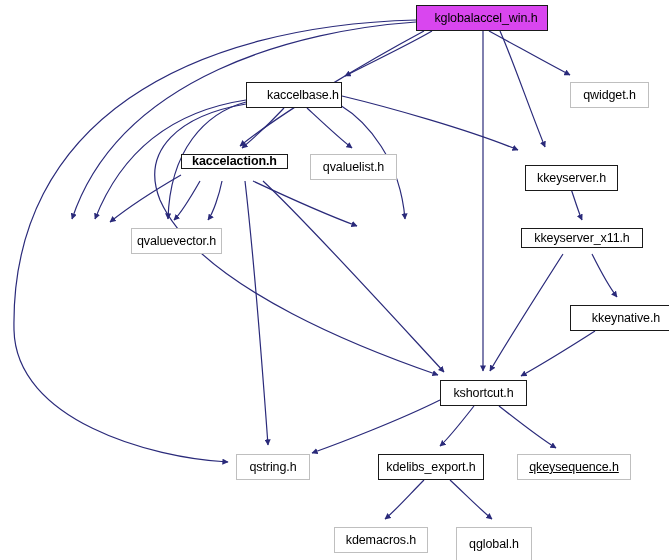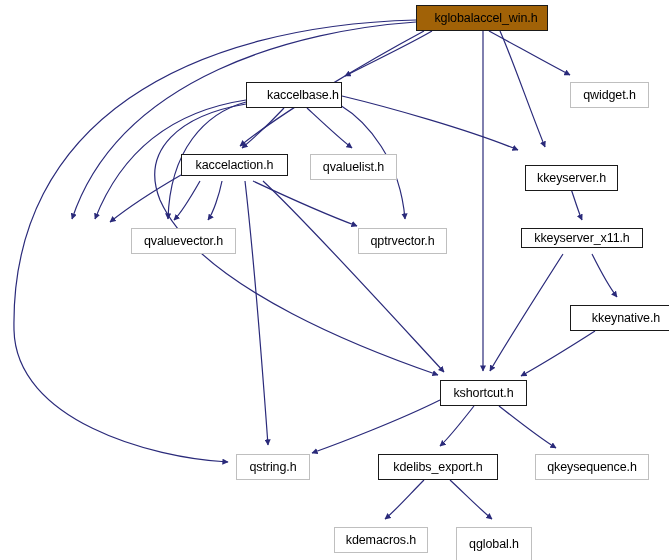--- a/index.html
+++ b/index.html
@@ -35,21 +35,21 @@
     white-space: nowrap;
     background: #ffffff;
     border: 1px solid #bfbfbf;
     letter-spacing: -0.1px;
   }
   .node.strong {
     border: 1.6px solid #1a1a1a;
   }
   .node.root {
     border: 1.6px solid #1a1a1a;
-    background: #a16207;
+    background: #d946ef;
     padding-left: 8px;
   }
 </style>
 </head>
 <body>
 
 <div id="graph">
 
   <svg id="edge-layer" viewBox="0 0 669 560" width="669" height="560" xmlns="http://www.w3.org/2000/svg">
     <defs>
@@ -87,26 +87,25 @@
         <path d="M 499 406 C 518 421 543 440 556 448" marker-end="url(#arrow)" stroke="#2a2a7a"></path>
         <path d="M 424 480 C 411 493 395 511 385 519" marker-end="url(#arrow)" stroke="#2a2a7a"></path>
         <path d="M 450 480 C 464 493 482 511 492 519" marker-end="url(#arrow)" stroke="#2a2a7a"></path>
       </g>
   </svg>
 
   <div class="node root" style="left:416px;top:5px;width:132px;height:26px;">kglobalaccel_win.h</div>
   <div class="node" style="left:570px;top:82px;width:79px;height:26px;">qwidget.h</div>
   <div class="node strong" style="left:246px;top:82px;width:96px;height:26px;padding-left:18px;">kaccelbase.h</div>
   <div class="node strong" style="left:525px;top:154px;width:93px;height:26px;margin-top:11px;">kkeyserver.h</div>
-  <div class="node strong" style="left:181px;top:154px;width:107px;height:22px;">kaccelaction.h</div>
+  <div class="node strong" style="left:181px;top:154px;width:107px;height:15px;font-weight:bold;">kaccelaction.h</div>
   <div class="node" style="left:310px;top:154px;width:87px;height:26px;">qvaluelist.h</div>
-  <div class="node" style="left:131px;top:228px;width:105px;height:26px;">qvaluevector.h</div>
-  <div class="node" style="left:358px;top:228px;width:89px;height:26px;">qptrvector.h</div>
+  <div class="node" style="left:131px;top:228px;width:91px;height:26px;">qvaluevector.h</div>
   <div class="node strong" style="left:521px;top:228px;width:122px;height:20px;">kkeyserver_x11.h</div>
   <div class="node strong" style="left:570px;top:305px;width:112px;height:26px;">kkeynative.h</div>
   <div class="node strong" style="left:440px;top:380px;width:87px;height:26px;">kshortcut.h</div>
   <div class="node" style="left:236px;top:454px;width:74px;height:26px;">qstring.h</div>
-  <div class="node strong" style="left:378px;top:454px;width:120px;height:26px;">kdelibs_export.h</div>
-  <div class="node" style="left:535px;top:454px;width:114px;height:26px;">qkeysequence.h</div>
+  <div class="node strong" style="left:378px;top:454px;width:106px;height:26px;">kdelibs_export.h</div>
+  <div class="node" style="left:517px;top:454px;width:114px;height:26px;text-decoration:underline;">qkeysequence.h</div>
   <div class="node" style="left:334px;top:527px;width:94px;height:26px;">kdemacros.h</div>
   <div class="node" style="left:456px;top:527px;width:76px;height:34px;">qglobal.h</div>
 
 </div>
 
 </body></html>

